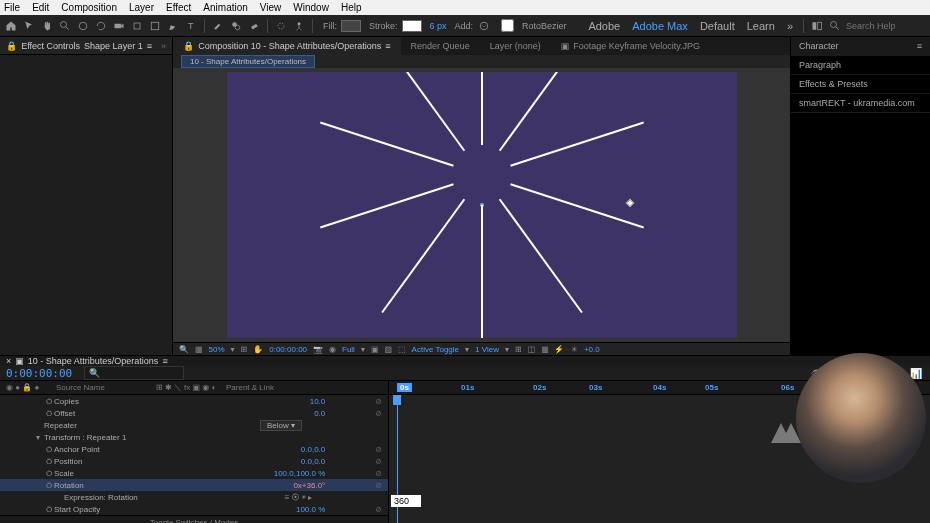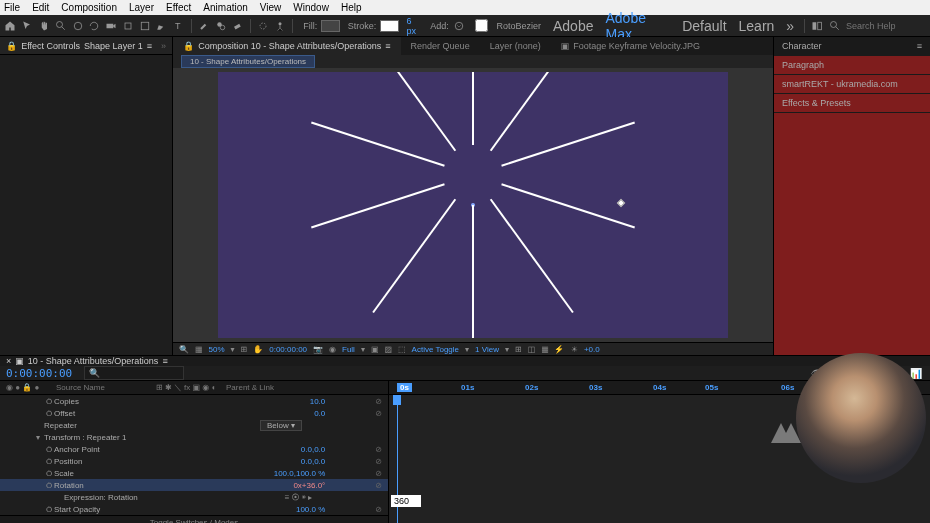--- a/index.html
+++ b/index.html
@@ -6,21 +6,21 @@
 body { background: #1a1a1a; color: #b8b8b8; font-size: 10px; width: 930px; height: 523px; overflow: hidden; position: relative; }
 .menubar { background: #f0f0f0; color: #000; height: 15px; display: flex; align-items: center; padding: 0 4px; gap: 12px; font-size: 10px; }
 .menubar span { cursor: default; }
 .toolbar { background: #232323; height: 22px; display: flex; align-items: center; padding: 0 4px; gap: 4px; border-bottom: 1px solid #000; }
 .tool-icon { width: 14px; height: 14px; display: flex; align-items: center; justify-content: center; color: #999; }
 .tool-icon svg { width: 12px; height: 12px; }
 .tool-sep { width: 1px; height: 14px; background: #444; margin: 0 2px; }
 .toolbar-label { color: #999; font-size: 9px; margin-left: 4px; }
 .fill-swatch { width: 20px; height: 12px; background: #444; border: 1px solid #666; }
 .stroke-swatch { width: 20px; height: 12px; background: #fff; border: 1px solid #666; }
-.mode-label { color: #aaa; font-size: 14px; margin: 0 4px; }
+.mode-label { color: #aaa; font-size: 11px; margin: 0 4px; }
 .mode-label.active { color: #4a9eff; }
 .search-box { margin-left: auto; display: flex; align-items: center; gap: 4px; }
 .search-input { background: transparent; border: none; color: #999; font-size: 9px; width: 80px; }
 .main-area { display: flex; height: 318px; }
 .left-panel { width: 173px; background: #1e1e1e; border-right: 1px solid #000; }
 .panel-tab { background: #232323; height: 18px; display: flex; align-items: center; padding: 0 6px; font-size: 9px; color: #ccc; border-bottom: 1px solid #000; gap: 4px; }
 .panel-tab .x { margin-left: auto; color: #666; }
 .breadcrumb { padding: 3px 6px; font-size: 8px; color: #888; }
 .center-panel { flex: 1; background: #232323; display: flex; flex-direction: column; }
 .center-tabs { height: 18px; display: flex; align-items: center; background: #1a1a1a; font-size: 9px; }
@@ -29,21 +29,21 @@
 .breadcrumb-row { height: 16px; background: #232323; padding: 0 8px; display: flex; align-items: center; }
 .bc-chip { background: #2a3a5a; color: #bbb; padding: 1px 8px; font-size: 8px; border: 1px solid #3a5a8a; }
 .viewport-wrap { flex: 1; display: flex; align-items: center; justify-content: center; background: #333; padding: 4px; }
 .viewport { width: 510px; height: 266px; background: #3e3366; position: relative; overflow: hidden; }
 .viewport .dot { position: absolute; width: 4px; height: 4px; background: #8af; border-radius: 50%; left: 50%; top: 50%; transform: translate(-50%,-50%); }
 .spoke { position: absolute; left: 50%; top: 50%; width: 2px; height: 140px; background: #fff; transform-origin: 50% -30px; }
 .handle { position: absolute; left: 400px; top: 128px; width: 6px; height: 6px; background: #fff; transform: rotate(45deg); border: 1px solid #999; }
 .viewport-controls { height: 20px; background: #232323; display: flex; align-items: center; padding: 0 6px; gap: 6px; font-size: 8px; color: #4a9eff; border-top: 1px solid #000; }
 .vc-item { color: #4a9eff; }
 .vc-gray { color: #888; }
-.right-panel { width: 157px; background: #7f1d1d; border-left: 1px solid #000; }
+.right-panel { width: 140px; background: #000000; border-left: 1px solid #000; }
 .rp-item { padding: 4px 8px; font-size: 9px; color: #aaa; border-bottom: 1px solid #1a1a1a; display: flex; justify-content: space-between; }
 .rp-item:first-child { background: #1a1a1a; }
 .timeline-panel { height: 168px; background: #1e1e1e; border-top: 1px solid #000; display: flex; flex-direction: column; }
 .tl-header { height: 18px; background: #1a1a1a; display: flex; align-items: center; padding: 0 6px; font-size: 9px; color: #ccc; gap: 4px; }
 .tl-top { height: 20px; display: flex; align-items: center; padding: 0 6px; border-bottom: 1px solid #000; }
 .timecode { color: #4a9eff; font-size: 11px; font-family: monospace; margin-right: 12px; }
 .tl-search { flex: 0 0 180px; }
 .tl-icons { display: flex; gap: 6px; margin-left: auto; }
 .tl-body { flex: 1; display: flex; }
 .tl-left { width: 389px; background: #1e1e1e; border-right: 1px solid #000; display: flex; flex-direction: column; }
@@ -283,22 +283,22 @@
       <span class="vc-item">+0.0</span>
     </div>
   </div>
 
   <div class="right-panel">
     <div class="rp-item">
         <span>Character</span>
         <span>≡</span>
       </div>
     <div class="rp-item">Paragraph</div>
+    <div class="rp-item">Effects &amp; Presets</div>
     <div class="rp-item">smartREKT - ukramedia.com</div>
-    <div class="rp-item">Effects &amp; Presets</div>
   </div>
 </div>
 
 <div class="timeline-panel">
   <div class="tl-header">
     <span>×</span>
     <span>▣</span>
     <span>10 - Shape Attributes/Operations</span>
     <span>≡</span>
   </div>
@@ -391,21 +391,21 @@
           </div>
         </div>
       <div class="tl-footer" style="margin-top:auto">
         <span>Toggle Switches / Modes</span>
       </div>
     </div>
     <div class="tl-right">
       <div class="ruler">
         <span class="tick" style="left:8px;background:#4a9eff;color:#fff;padding:0 3px">0s</span>
         <span class="tick" style="left:72px">01s</span>
-        <span class="tick" style="left:136px">02s</span>
+        <span class="tick" style="left:144px">02s</span>
         <span class="tick" style="left:200px">03s</span>
         <span class="tick" style="left:264px">04s</span>
         <span class="tick" style="left:316px">05s</span>
         <span class="tick" style="left:392px">06s</span>
       </div>
       <div class="tl-track-area">
         <div class="playhead"></div>
         <div class="input-box">360</div>
       </div>
     </div>

